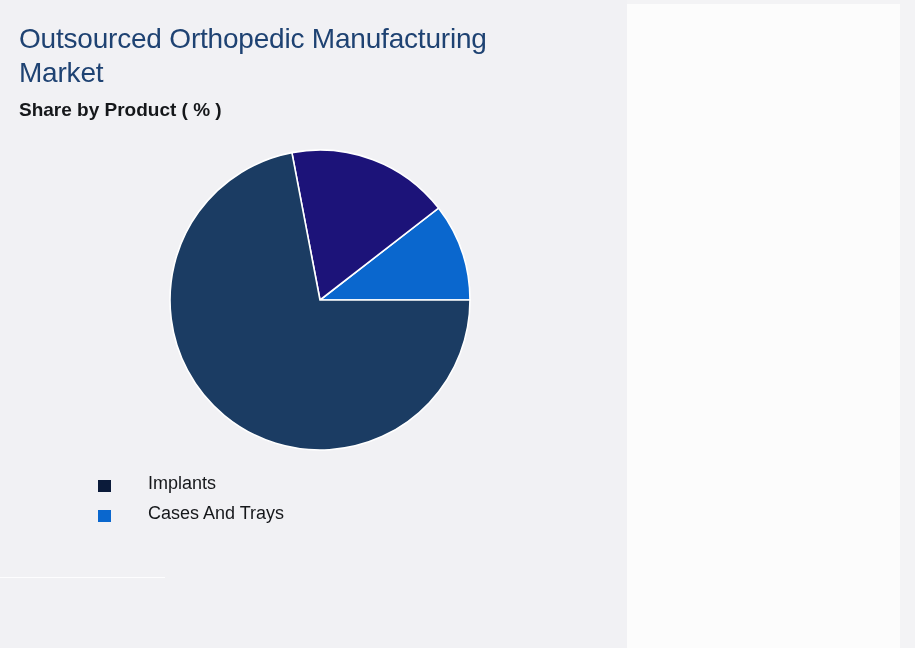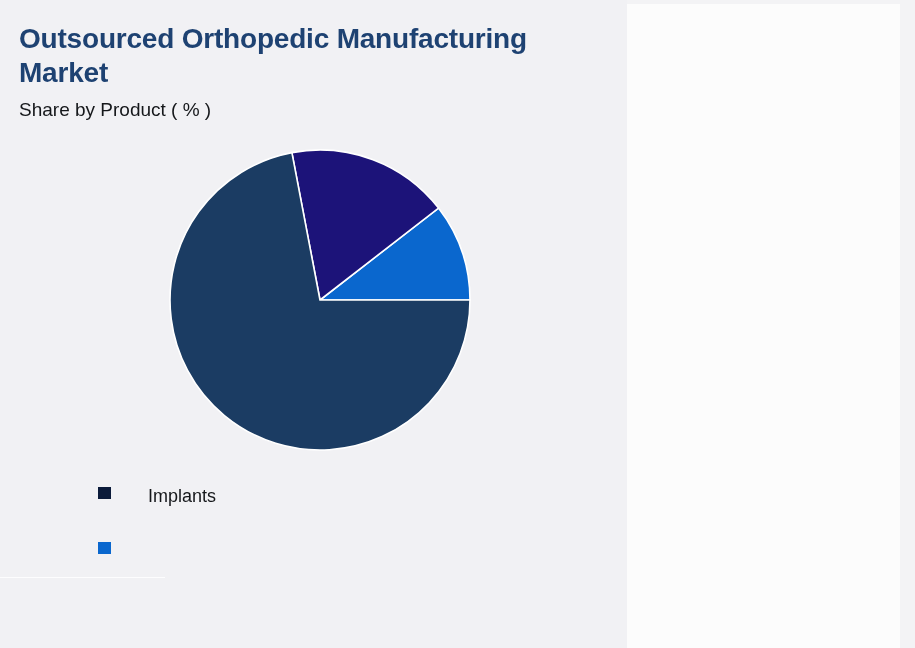--- a/index.html
+++ b/index.html
@@ -12,35 +12,35 @@
   }
   #root{position:absolute;inset:0;}
 
   
   .left-panel{
     position:absolute;left:0;top:0;width:627px;height:648px;
     background:#f1f1f4;
   }
   .chart-title{
     position:absolute;left:19px;top:22px;width:520px;
-    font-size:28px;font-weight:bold;line-height:1.22;
+    font-size:28px;font-weight:normal;line-height:1.22;
     color:#1e4272;letter-spacing:-0.2px;
   }
   .chart-subtitle{
     position:absolute;left:19px;top:99px;
-    font-size:19px;font-weight:normal;color:#15171a;
+    font-size:19px;font-weight:bold;color:#15171a;
   }
 
   
   .pie-wrap{position:absolute;left:160px;top:140px;width:330px;height:330px;}
   .pie-wrap svg{display:block;}
 
   
   .legend{position:absolute;left:98px;top:462px;}
-  .legend-row{display:flex;align-items:flex-start;height:30px;margin-top:25px;}
+  .legend-row{display:flex;align-items:flex-end;height:30px;}
   .legend-swatch{width:13px;height:12px;margin-right:37px;flex:none;}
   .legend-label{font-size:18px;color:#15171a;line-height:1;}
 
   .hr-faint{
     position:absolute;left:0;top:577px;width:165px;height:1px;
     background:#fdfdfe;
   }
 
   
   .right-panel{
@@ -77,20 +77,21 @@
       </svg>
     </div>
 
     <div class="legend">
       <div class="legend-row">
         <span class="legend-swatch" style="background: rgb(11, 27, 58);"></span>
         <span class="legend-label">Implants</span>
       </div>
       <div class="legend-row">
         <span class="legend-swatch" style="background: rgb(10, 103, 206);"></span>
+        <span class="legend-label">Cases And Trays</span>
       </div>
     </div>
 
     <div class="hr-faint"></div>
   </div>
 
   <div class="right-top-strip"></div>
   <div class="right-panel">
     
     

